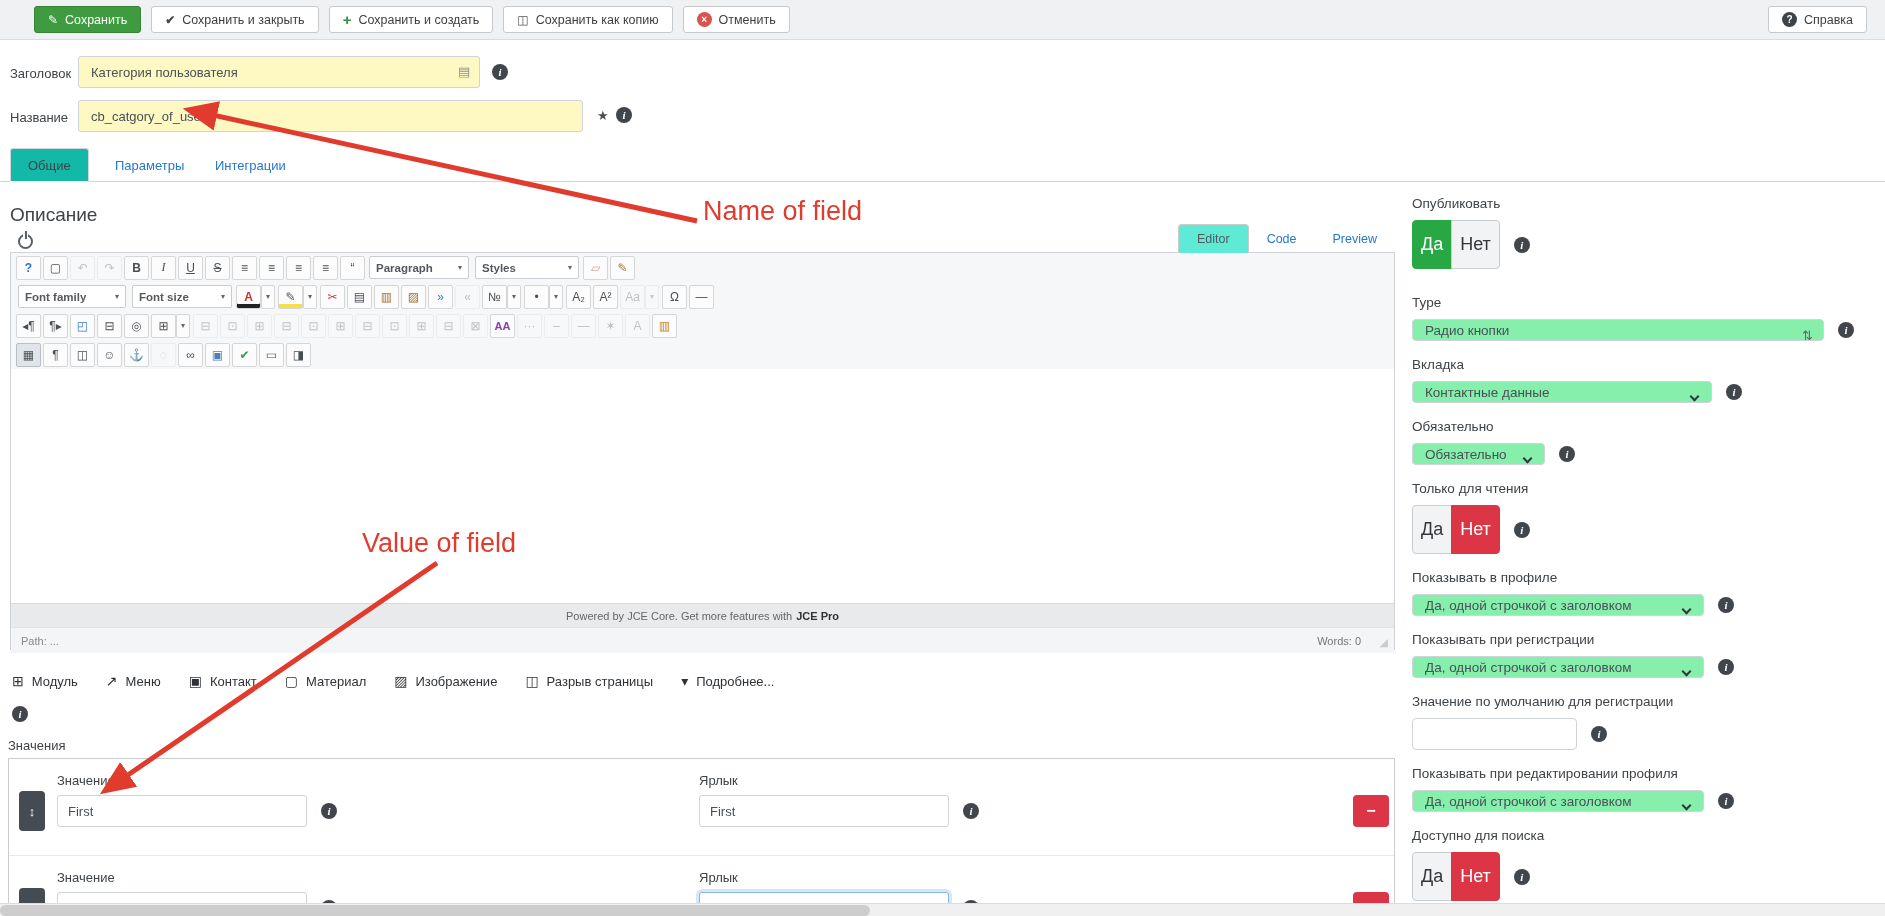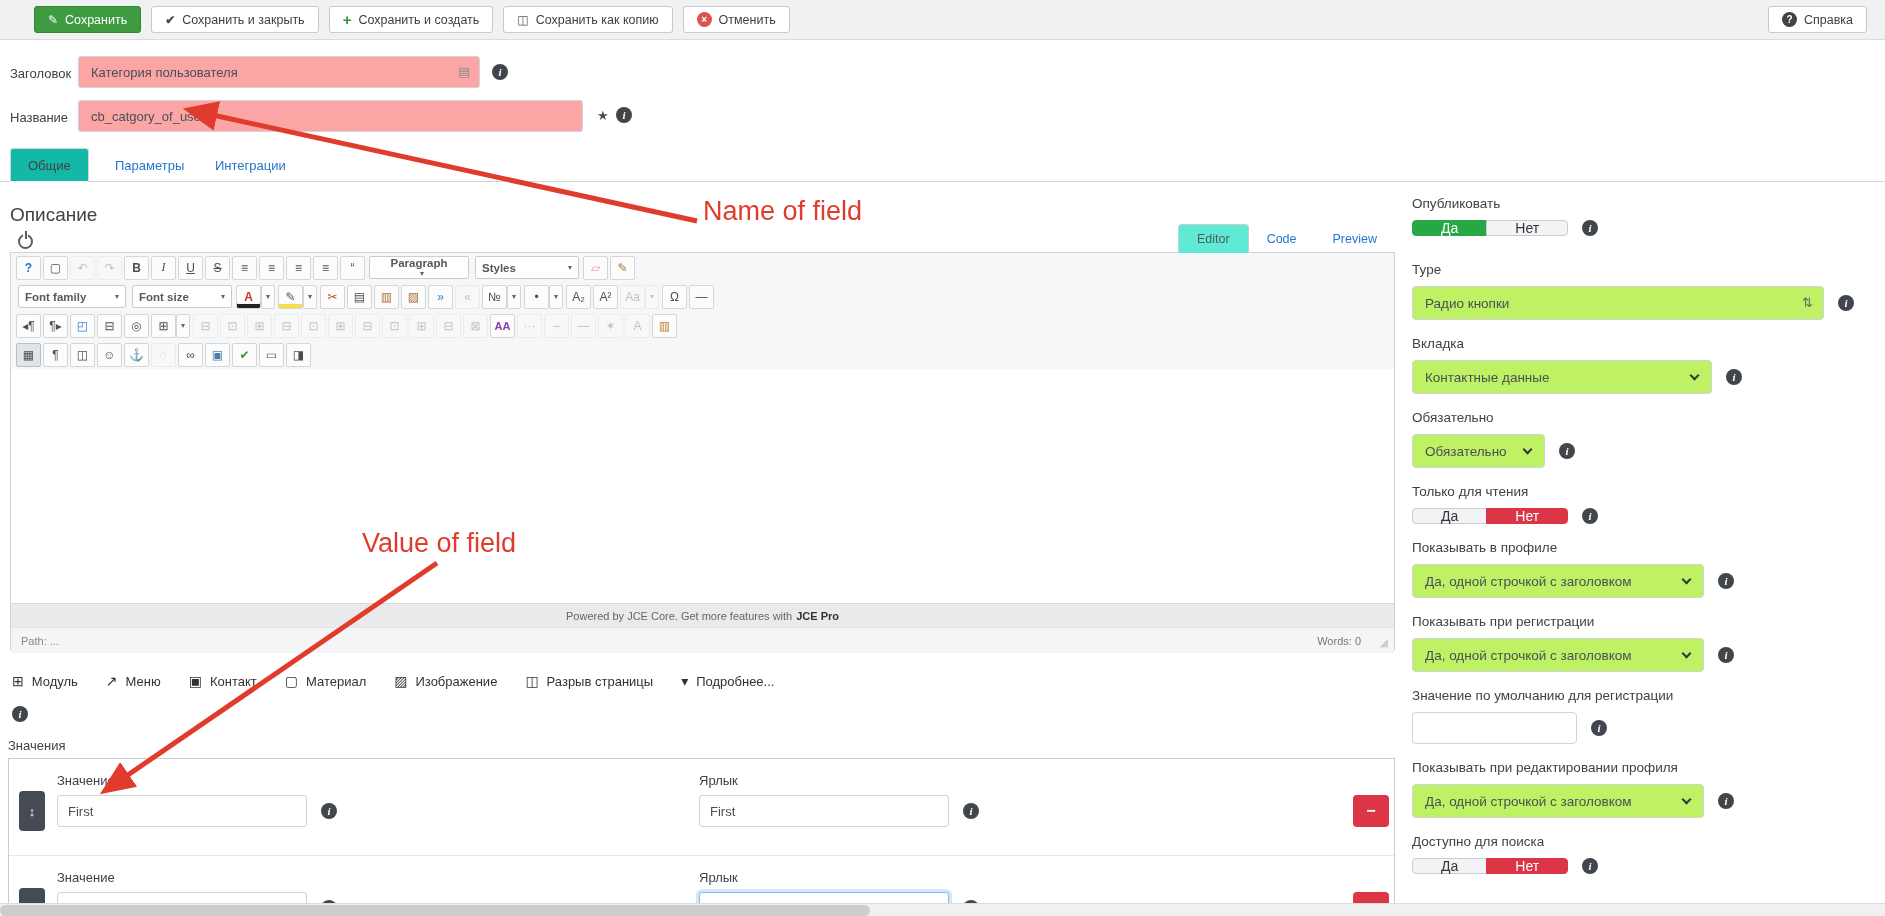--- a/index.html
+++ b/index.html
@@ -20,21 +20,21 @@
   .tico.plus { color:#2e8f3c; font-weight:bold; font-size:15px; }
   .tico.copy { color:#55595d; }
   .circ { display:inline-flex; width:15px; height:15px; border-radius:50%; align-items:center; justify-content:center;
           font-size:10px; color:#fff; font-weight:bold; }
   .circ.red { background:#d9534f; }
   .circ.dark { background:#3e4347; }
   .spacer { flex:1; }
 
   
   .flabel { position:absolute; font-size:13px; color:#3e4347;text-align:center; }
-  .finput { position:absolute; height:32px; border:1px solid #ced4da; border-radius:3px; background:#fca5a5;
+  .finput { position:absolute; height:32px; border:1px solid #ced4da; border-radius:3px; background:#fef9c3;
             font-size:13px; color:#495057; padding:0 12px; font-family:"Liberation Sans",sans-serif; }
   .in-ico { position:absolute; font-size:13px; color:#8a8f94; }
   .star { position:absolute; color:#4a4f54; font-size:13px; }
   .inf { display:inline-flex; width:16px; height:16px; border-radius:50%; background:#41464c; color:#fff;
          align-items:center; justify-content:center; font-size:11px; font-style:italic;
          font-family:"Liberation Serif",serif; font-weight:bold; flex:0 0 auto; }
   .inf.abs { position:absolute; }
 
   
   .tabs { position:absolute; top:148px; left:0; width:1885px; height:34px; border-bottom:1px solid #d3d6d9; }
@@ -112,28 +112,28 @@
   .vinf { position:absolute; top:44px; }
   .minus { position:absolute; right:5px; top:36px; width:36px; height:32px; background:#dc3545; border-radius:4px;
            color:#fff; display:flex; align-items:center; justify-content:center; font-size:16px; font-weight:bold; cursor:pointer; }
 
   
   .sidebar { position:absolute; top:196px; left:1412px; width:473px; }
   .sb-field { margin-bottom:16px; }
   .sb-field.first { margin-bottom:26px; }
   .sb-label { font-size:13.5px; color:#3e4347; height:17px; margin-bottom:7px; }
   .sb-row { display:flex; align-items:center; gap:14px; }
-  .sb-sel { position:relative; height:34px; border:1px solid #ced4da; border-radius:4px; background:#bef264;
+  .sb-sel { position:relative; height:22px; border:1px solid #ced4da; border-radius:4px; background:#86efac;
             display:flex; align-items:center; padding:0 30px 0 12px; font-size:13.5px; color:#495057; cursor:pointer; }
   .chev { position:absolute; right:13px; top:11px; width:7px; height:7px; border-right:2px solid #33373b;
           border-bottom:2px solid #33373b; transform:rotate(45deg); }
   .updn { position:absolute; right:10px; top:8px; color:#666; font-size:13px; }
   .toggle { display:inline-flex; }
-  .tg { height:16px; display:flex; align-items:center; padding:0 28px; border:1px solid #c8cdd2; background:#f2f3f5;
-        font-size:14px; color:#33373b; cursor:pointer; }
+  .tg { height:49px; display:flex; align-items:center; padding:0 8px; border:1px solid #c8cdd2; background:#f2f3f5;
+        font-size:18px; color:#33373b; cursor:pointer; }
   .tg.yes { border-radius:4px 0 0 4px; }
   .tg.no { border-radius:0 4px 4px 0; margin-left:-1px; }
   .tg.on-green { background:#28a745; border-color:#28a745; color:#fff; }
   .tg.on-red { background:#dc3545; border-color:#dc3545; color:#fff; }
   .sb-input { width:165px; height:32px; border:1px solid #ced4da; border-radius:4px; background:#fff; }
 
   
   .ann { position:absolute; color:#e03b2c; font-size:27px; z-index:65; white-space:nowrap; }
   .overlay { position:absolute; inset:0; z-index:60; pointer-events:none; }
 
@@ -208,21 +208,21 @@
         <span class="tb-btn dis">↷</span>
         <span class="tb-btn bold">B</span>
         <span class="tb-btn italic">I</span>
         <span class="tb-btn underline">U</span>
         <span class="tb-btn strike">S</span>
         <span class="tb-btn">≡</span>
         <span class="tb-btn">≡</span>
         <span class="tb-btn">≡</span>
         <span class="tb-btn">≡</span>
         <span class="tb-btn">“</span>
-        <span class="tb-sel" style="width: 100px; flex-direction: column;">
+        <span class="tb-sel" style="width: 100px;">
           <b>Paragraph</b>
           <i>▾</i>
         </span>
         <span class="tb-sel" style="width: 104px;">
           <b>Styles</b>
           <i>▾</i>
         </span>
         <span class="tb-btn pink">▱</span>
         <span class="tb-btn brown">✎</span>
       </div>

